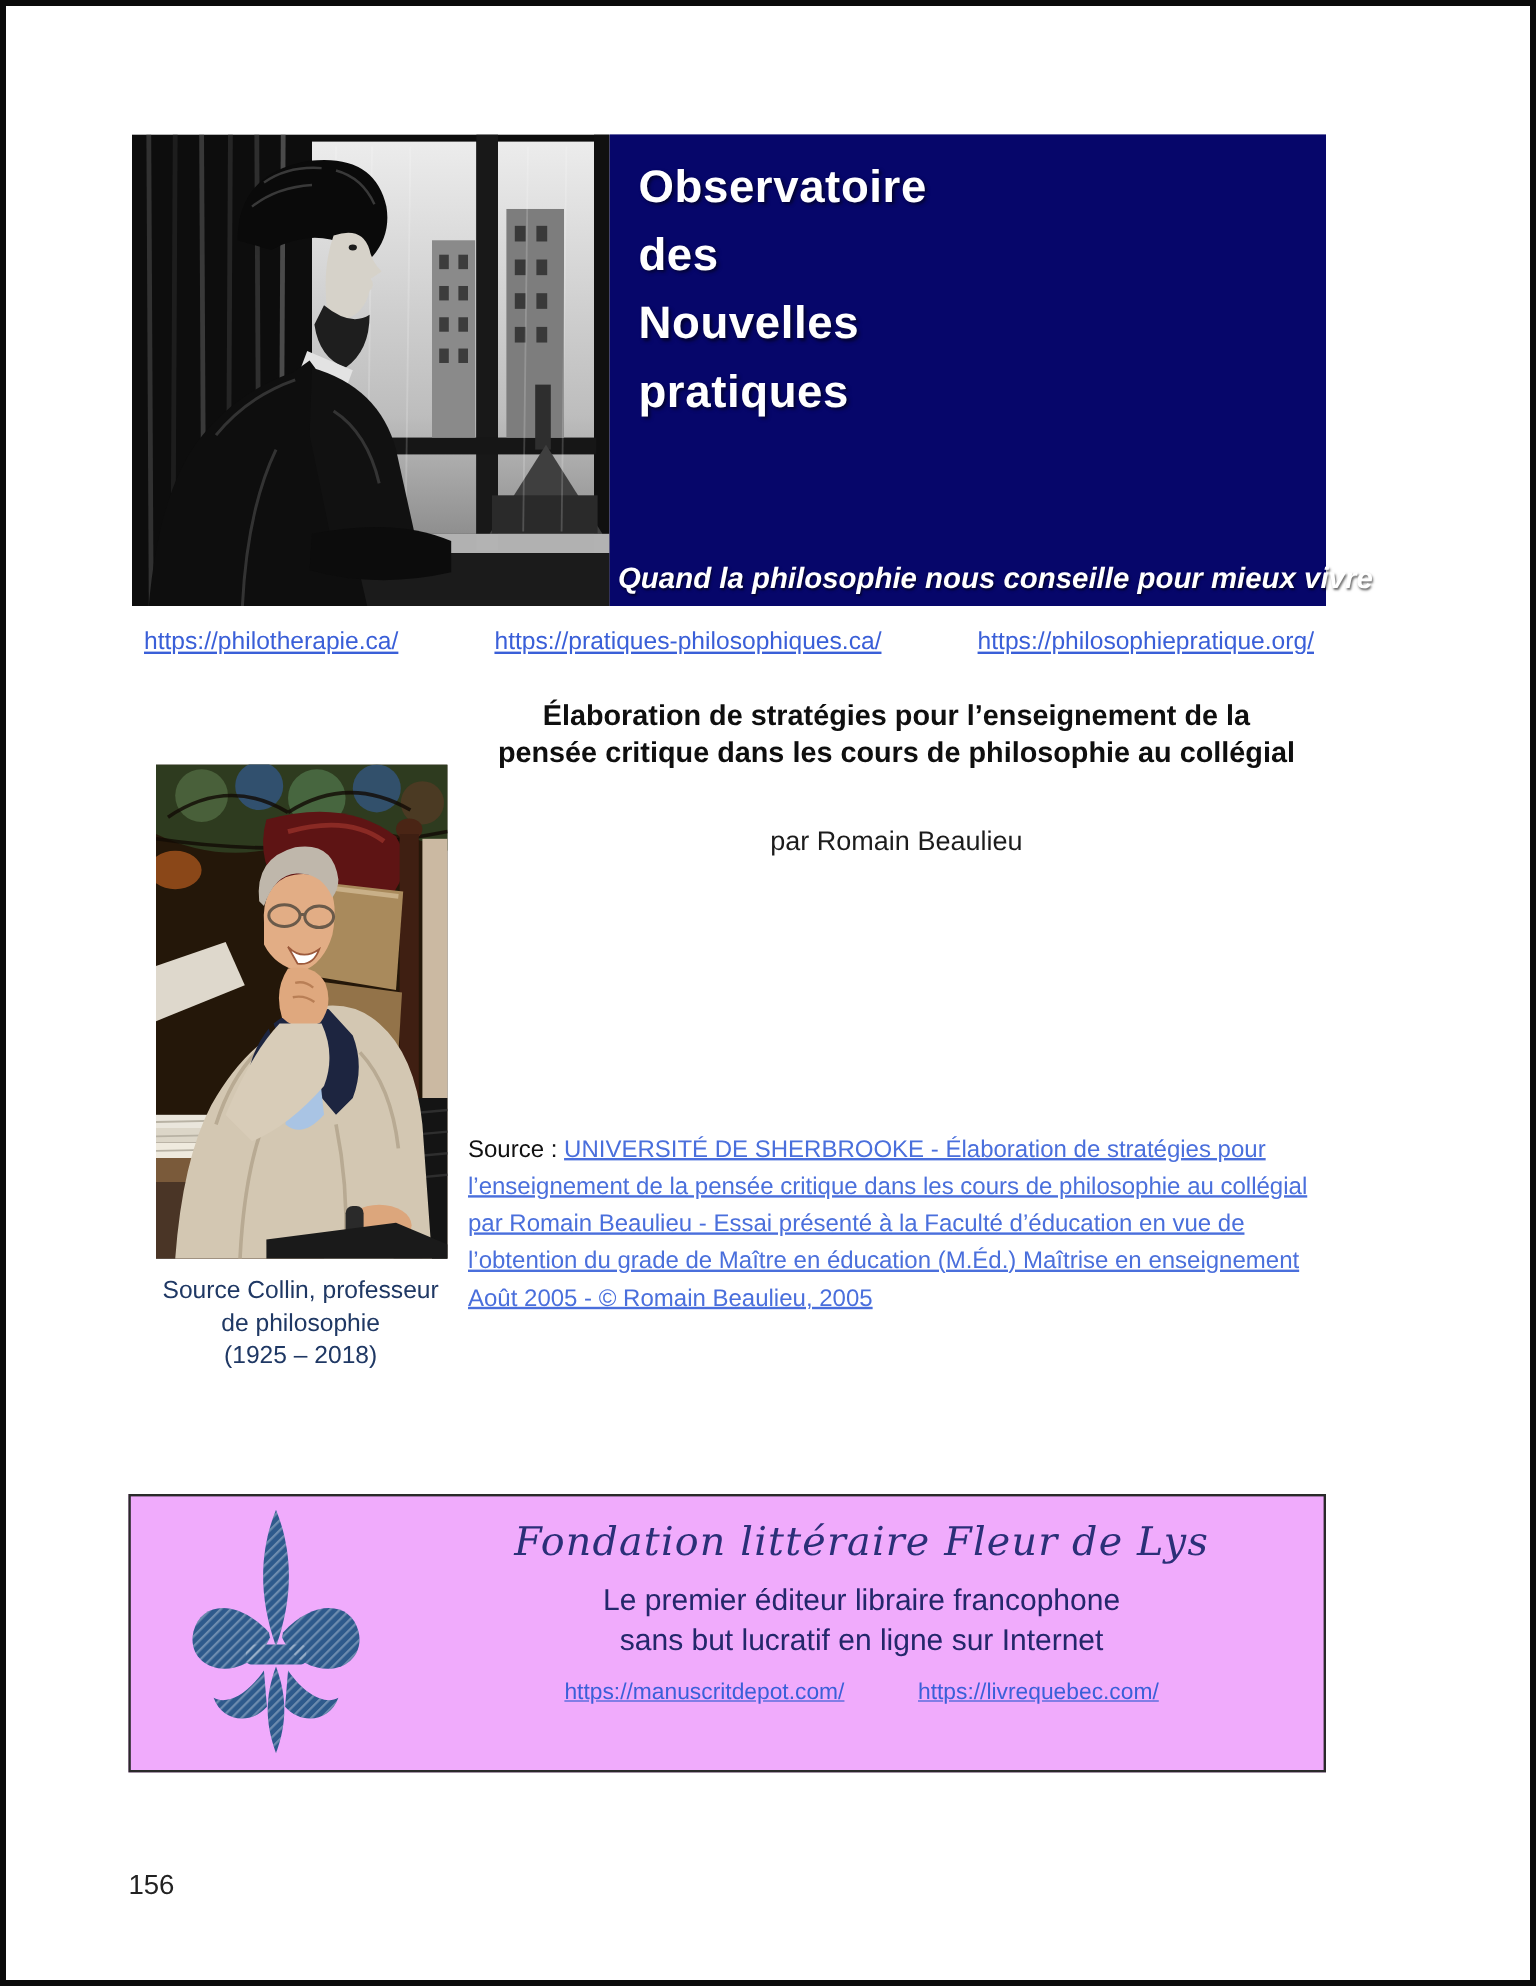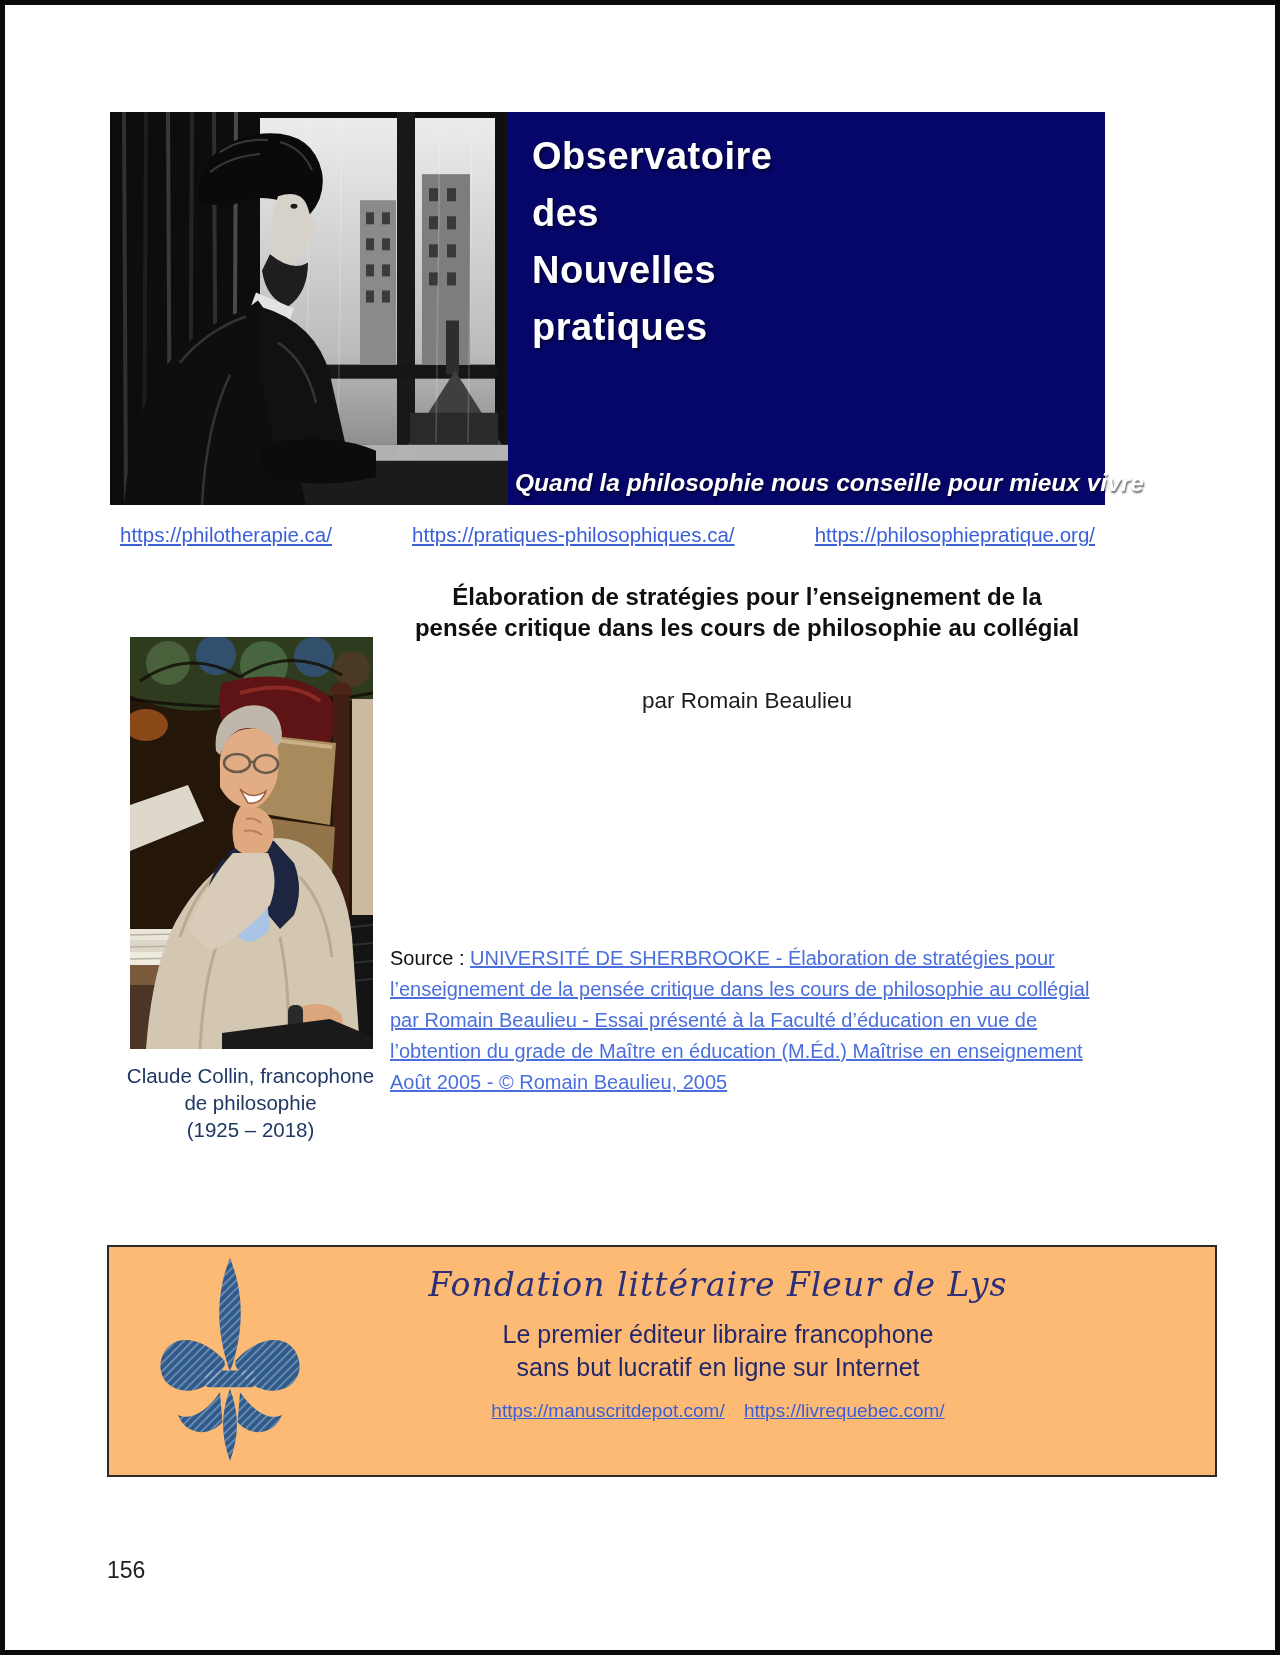--- a/index.html
+++ b/index.html
@@ -59,34 +59,34 @@
     font-size:28.5px; font-style:italic; line-height:47px; color:#1a1a1a;
   }
   .source {
     position:absolute; left:385px; top:938px; width:700px;
     font-size:20px; line-height:31px; color:#111111;
   }
   .source a.lnk { color:#4a6fdc; }
 
   
   .footer-box {
-    position:absolute; left:102px; top:1240px; width:1110px; height:232px;
-    border:2px solid #2a2a2a; background:#fdba74;
+    position:absolute; left:102px; top:1240px; width:998px; height:232px;
+    border:2px solid #2a2a2a; background:#f0abfc;
   }
   .fleur { position:absolute; left:32px; top:6px; width:178px; height:218px; }
   .fleur svg { display:block; width:100%; height:100%; }
   .footer-text { position:absolute; left:286px; top:0; width:646px; text-align:center; }
   .script-title {
     margin-top:18px;
     font-family:"DejaVu Serif", serif; font-style:italic;
     font-size:33px; color:#2b2f78; letter-spacing:1px;
   }
   .footer-desc { margin-top:14px; font-size:25px; line-height:33px; color:#23276b; }
   .footer-links { margin-top:16px; font-size:19px; }
-  .footer-links a.lnk { margin:0 7px; }
+  .footer-links a.lnk { margin:0 28px; }
 
   .page-number {
     position:absolute; left:102px; top:1552px; width:998px;
     text-align:left; font-size:23px; color:#222222;
   }
 </style>
 </head>
 <body>
 
 <div class="page">
@@ -279,21 +279,21 @@
 
       <path d="M58 292 Q80 240 103 216 L138 216 Q150 242 140 268 Q110 302 80 314 Z" fill="#d8ccb8"></path>
 
       <ellipse cx="186" cy="384" rx="27" ry="17" fill="#dca67c"></ellipse>
       <rect x="158" y="368" width="15" height="30" rx="6" fill="#2a2a2a"></rect>
 
       <path d="M92 396 L200 382 L243 400 L243 412 L92 412 Z" fill="#1a1a1a"></path>
     </svg>
   </div>
   <div class="caption">
-    <div>Claude Collin, francophone</div>
+    <div>Source Collin, professeur</div>
     <div>de philosophie</div>
     <div>(1925 – 2018)</div>
   </div>
 
   <div class="article-title">Élaboration de stratégies pour l’enseignement de la pensée critique dans les cours de philosophie au collégial</div>
   <div class="byline">par Romain Beaulieu</div>
   <div class="source"><span>Source : </span><a class="lnk">UNIVERSITÉ DE SHERBROOKE - Élaboration de stratégies pour l’enseignement de la pensée critique dans les cours de philosophie au collégial par Romain Beaulieu - Essai présenté à la Faculté d’éducation en vue de l’obtention du grade de Maître en éducation (M.Éd.) Maîtrise en enseignement Août 2005 - © Romain Beaulieu, 2005</a></div>
 
   <div class="footer-box">
     <div class="fleur">

